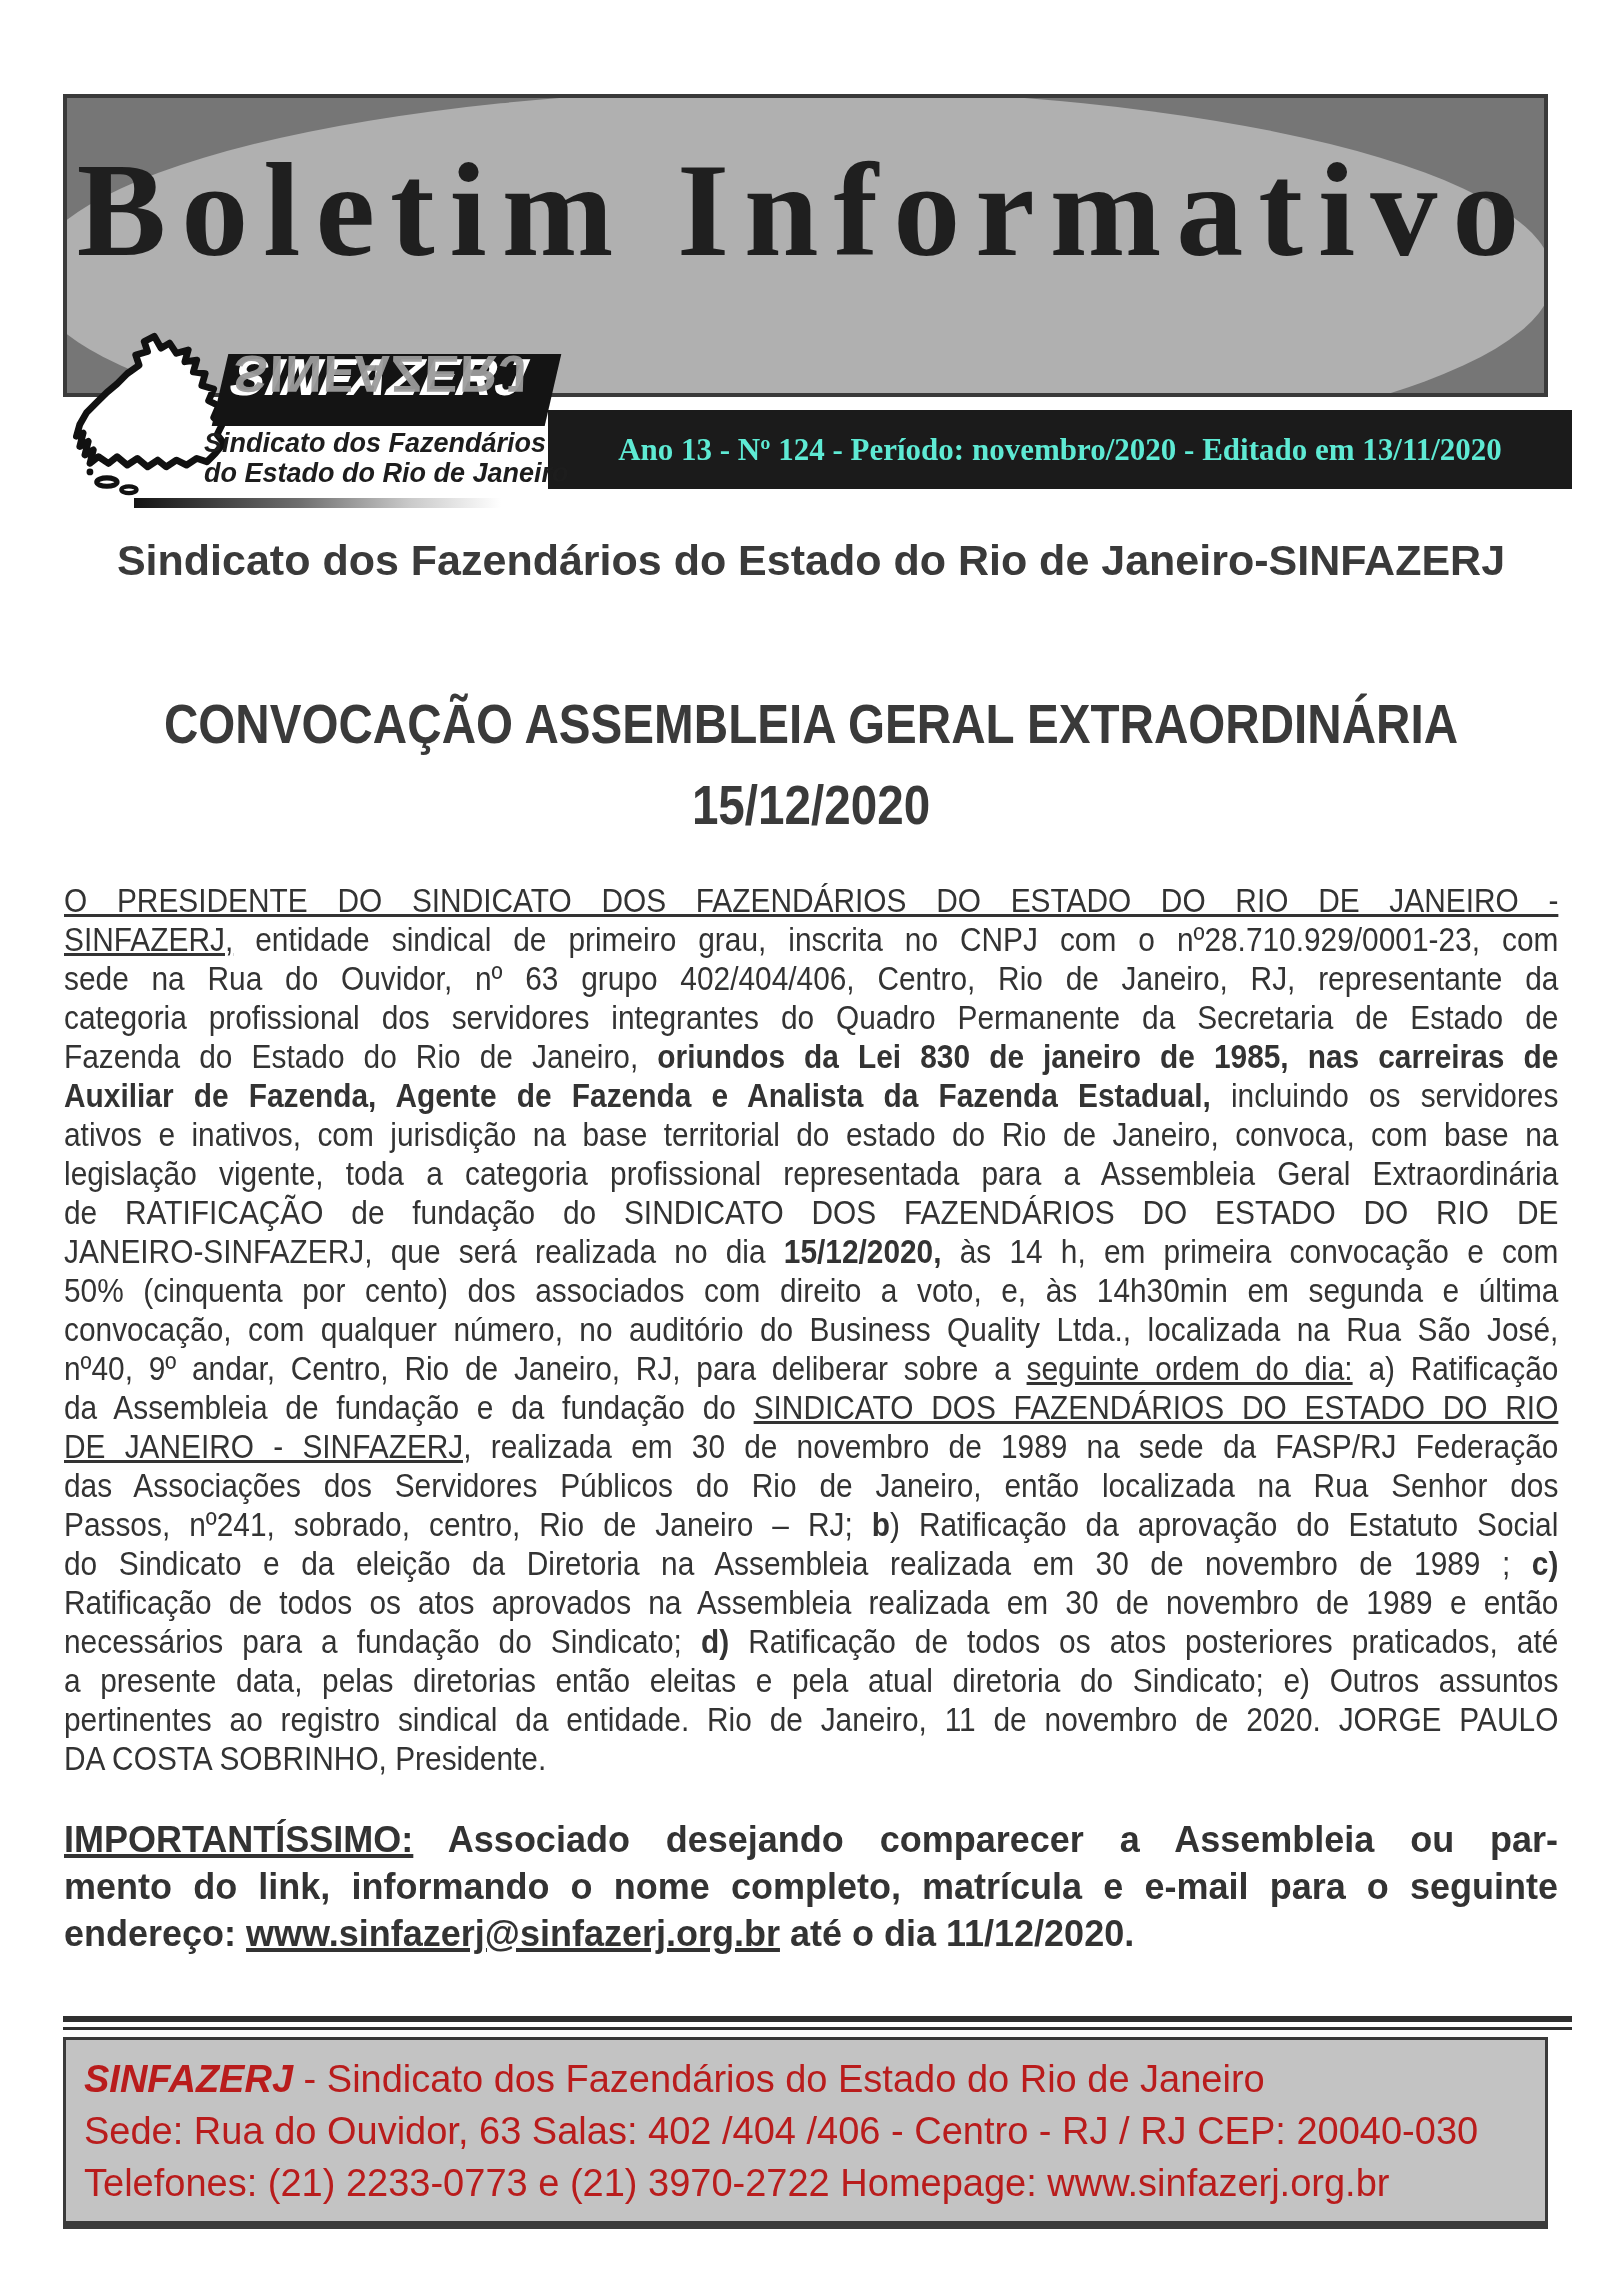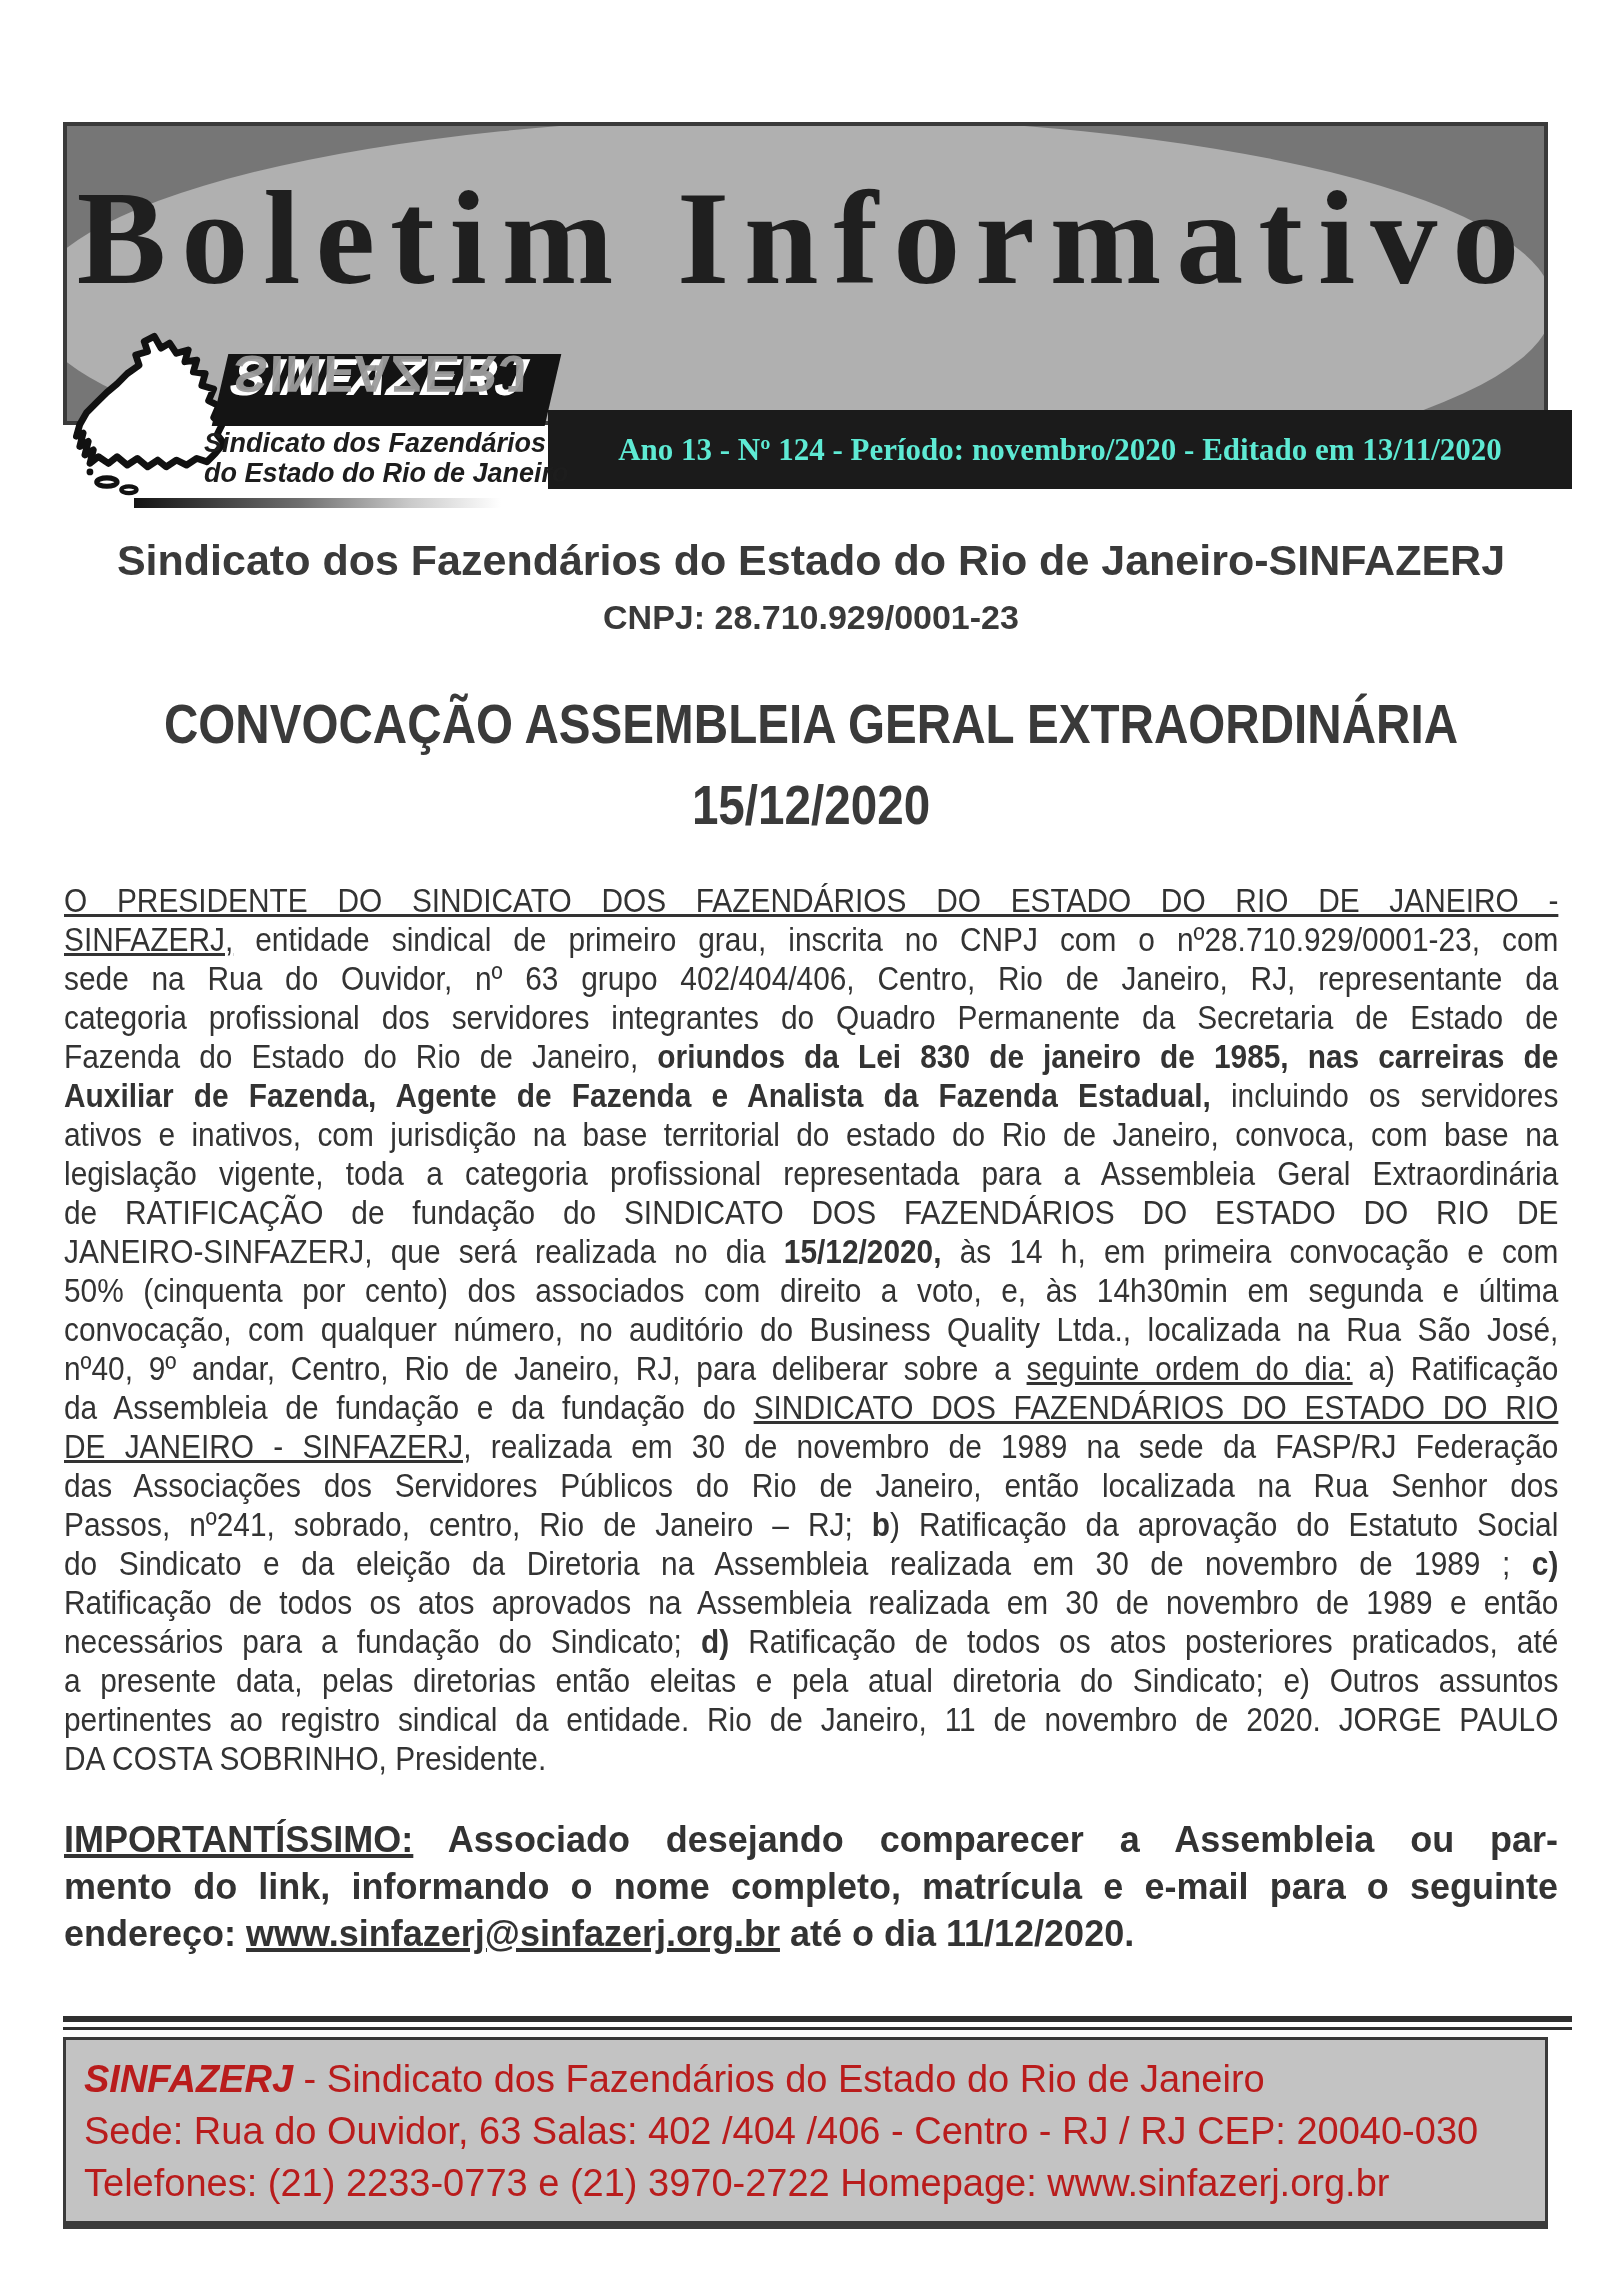--- a/index.html
+++ b/index.html
@@ -2,21 +2,21 @@
 <html style="font-size:14.3px"><head>
 <meta charset="utf-8">
 <style>
   html,body{margin:0;padding:0;background:#e8e8e8;}
   #page{
     position:relative;width:1622px;height:2293px;background:#ffffff;
     font-family:"Liberation Sans",sans-serif;color:#333;overflow:hidden;
   }
   
   #masthead-box{
-    position:absolute;left:63px;top:122px;width:1485px;height:303px;
+    position:absolute;left:63px;top:94px;width:1485px;height:303px;
     background:#767676;border:4.5px solid #3a3a3a;box-sizing:border-box;overflow:hidden;
   }
   #masthead-ellipse{
     position:absolute;left:-36px;top:-9px;width:1522px;height:376px;
     background:#b0b0b0;border-radius:50%;
   }
   #masthead-title{
     position:absolute;left:0;top:45px;width:100%;text-align:center;
     font-family:"Liberation Serif",serif;font-weight:bold;font-size:134px;
     letter-spacing:15px;color:#1f1f1f;white-space:nowrap;line-height:1;
@@ -112,21 +112,20 @@
   </div>
 
   <div id="logo-subtitle">
     <div>Sindicato dos Fazendários</div>
     <div>do Estado do Rio de Janeiro</div>
   </div>
 
   <div id="logo-gradient-bar"></div>
 
   <div id="org-title" class="center-line">Sindicato dos Fazendários do Estado do Rio de Janeiro-SINFAZERJ</div>
-  <div id="org-cnpj" class="center-line">CNPJ: 28.710.929/0001-23</div>
   <div id="notice-title" class="center-line">CONVOCAÇÃO ASSEMBLEIA GERAL EXTRAORDINÁRIA</div>
   <div id="notice-date" class="center-line">15/12/2020</div>
 
   <div id="notice-body">
       <div class="jline"><span class="u">O PRESIDENTE DO SINDICATO DOS FAZENDÁRIOS DO ESTADO DO RIO DE JANEIRO -</span></div>
       <div class="jline"><span class="u">SINFAZERJ,</span><span> entidade sindical de primeiro grau, inscrita no CNPJ com o nº28.710.929/0001-23, com</span></div>
       <div class="jline"><span>sede na Rua do Ouvidor, nº 63 grupo 402/404/406, Centro, Rio de Janeiro, RJ, representante da</span></div>
       <div class="jline"><span>categoria profissional dos servidores integrantes do Quadro Permanente da Secretaria de Estado de</span></div>
       <div class="jline"><span>Fazenda do Estado do Rio de Janeiro, </span><span class="b">oriundos da Lei 830 de janeiro de 1985, nas carreiras de</span></div>
       <div class="jline"><span class="b">Auxiliar de Fazenda, Agente de Fazenda e Analista da Fazenda Estadual,</span><span> incluindo os servidores</span></div>

